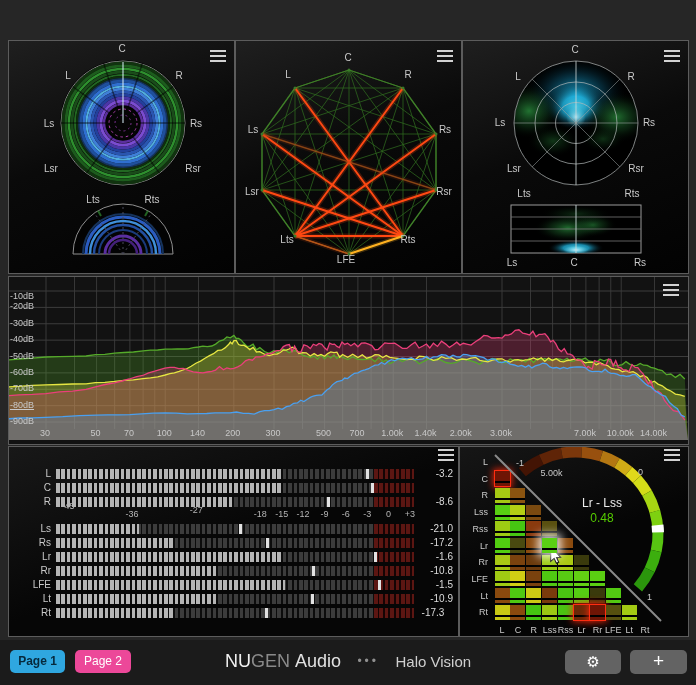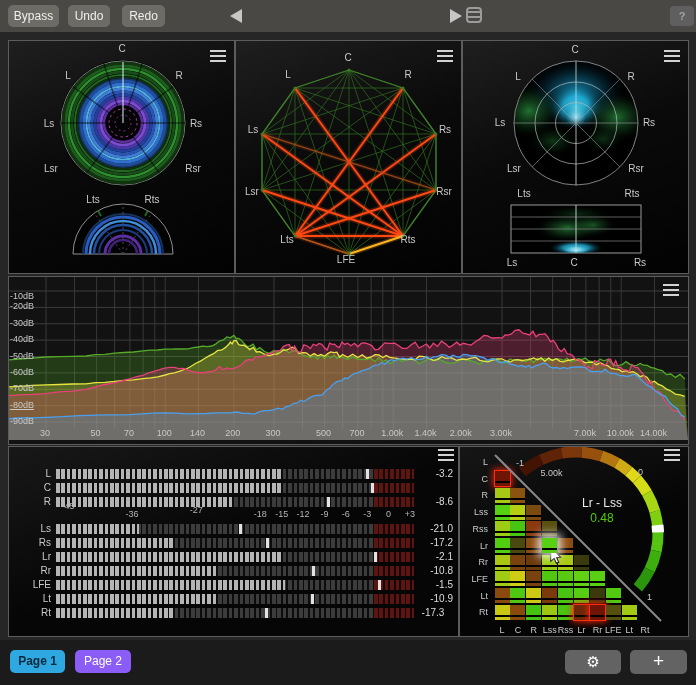--- a/index.html
+++ b/index.html
@@ -45,46 +45,37 @@
   .cell{position:absolute;width:15px;height:15px;z-index:2;}
   .cell.glow-red{box-shadow:0 0 7px 2px rgba(255,40,10,.85);outline:1px solid #ff2d10;}
   .cell.glow-white{box-shadow:0 0 10px 4px rgba(255,255,255,.85);z-index:3;}
   .mxlabel{position:absolute;font-size:9px;color:#c9c9c9;z-index:4;}
   .gauge-text{position:absolute;transform:translate(-50%,-50%);z-index:5;font-size:12px;
               color:#ededed;white-space:nowrap;}
   .footer-strip{position:absolute;left:0;top:640px;width:696px;height:45px;background:#1b1b1b;}
   .page-btn{position:absolute;top:650px;height:23px;border-radius:5px;color:#fff;font-size:12px;
             text-align:center;line-height:23px;}
   #page1{left:10px;width:55px;background:#2fa7e0;color:#06293c;font-weight:bold;}
-  #page2{left:75px;width:56px;background:#8b5cf6;}
+  #page2{left:75px;width:56px;background:#ec4899;}
   .brand{position:absolute;left:0;top:651px;width:696px;text-align:center;z-index:1;pointer-events:none;}
   .brand .nu{color:#f2f2f2;font-size:18px;}
   .brand .gen{color:#8a8a8a;font-size:18px;}
   .brand .audio{color:#e2e2e2;font-size:18px;margin-left:5px;}
   .brand .dots{color:#909090;font-size:12px;letter-spacing:3px;margin-left:12px;vertical-align:2px;}
   .brand .product{color:#cfcfcf;font-size:15px;margin-left:12px;}
   .foot-btn{position:absolute;top:650px;height:24px;background:#636363;border-radius:5px;
             color:#fff;text-align:center;z-index:2;}
   #gear-btn{left:565px;width:56px;font-size:15px;line-height:24px;}
   #plus-btn{left:630px;width:57px;font-size:19px;line-height:22px;}
 </style>
 </head>
 <body>
 
 <div id="root">
 
-  <div class="toolbar">
-    <div class="tbtn" style="left:8px;width:51px;">Bypass</div>
-    <div class="tbtn" style="left:68px;width:42px;">Undo</div>
-    <div class="tbtn" style="left:122px;width:43px;">Redo</div>
-    <div class="tri tri-left"></div>
-    <div class="tri tri-right"></div>
-    <div class="list-icon"></div>
-    <div class="help-btn">?</div>
-  </div>
 
   <div class="panel" id="p1">
     <svg id="svg1" width="225" height="232">
         <circle cx="114" cy="82" r="63" fill="#030303"></circle>
         <circle cx="114" cy="82" r="62" fill="none" stroke="#8f8f8f" stroke-width="1"></circle>
         <circle cx="114" cy="82" r="60" fill="none" stroke="#11330f" stroke-width="3"></circle>
         <circle cx="114" cy="82" r="57" fill="none" stroke="#1d5c1d" stroke-width="3"></circle>
         <circle cx="114" cy="82" r="54" fill="none" stroke="#2e8f2e" stroke-width="2.5"></circle>
         <circle cx="114" cy="82" r="51" fill="none" stroke="#1a4c1a" stroke-width="3"></circle>
         <circle cx="114" cy="82" r="48" fill="none" stroke="#226822" stroke-width="2"></circle>
@@ -369,21 +360,21 @@
         <div class="mfill" style="width: 119px;"></div>
         <div class="mpeak" style="left: 210px;"></div>
       </div>
       <span class="mvalue" style="top: 90px;">-17.2</span>
       <span class="mlabel" style="left: 6px; top: 104px;">Lr</span>
       <div class="mbar" style="top: 105px;">
         <div class="mred"></div>
         <div class="mfill" style="width: 226px;"></div>
         <div class="mpeak" style="left: 318px;"></div>
       </div>
-      <span class="mvalue" style="top: 104px;">-2.1</span>
+      <span class="mvalue" style="top: 104px;">-1.6</span>
       <span class="mlabel" style="left: 6px; top: 118px;">Rr</span>
       <div class="mbar" style="top: 119px;">
         <div class="mred"></div>
         <div class="mfill" style="width: 162px;"></div>
         <div class="mpeak" style="left: 256px;"></div>
       </div>
       <span class="mvalue" style="top: 118px;">-10.8</span>
       <span class="mlabel" style="left: 6px; top: 132px;">LFE</span>
       <div class="mbar" style="top: 133px;">
         <div class="mred"></div>
@@ -514,20 +505,25 @@
   <div class="burger" style="left:210px;top:50px;"></div>
   <div class="burger" style="left:437px;top:50px;"></div>
   <div class="burger" style="left:664px;top:50px;"></div>
   <div class="burger" style="left:663px;top:284px;"></div>
   <div class="burger" style="left:438px;top:449px;"></div>
   <div class="burger" style="left:664px;top:449px;"></div>
 
   <div class="footer-strip"></div>
   <div class="page-btn" id="page1" style="background: rgb(47, 167, 224);">Page 1</div>
   <div class="page-btn" id="page2">Page 2</div>
+  <div class="brand">
+    <span class="nu">NU</span><span class="gen">GEN</span><span class="audio">Audio</span>
+    <span class="dots">•••</span>
+    <span class="product">Halo Vision</span>
+  </div>
   <div class="foot-btn" id="gear-btn">⚙</div>
   <div class="foot-btn" id="plus-btn">+</div>
 
 <span class="viz-label" style="left: 122px; top: 48px;">C</span>
     <span class="viz-label" style="left: 68px; top: 75px;">L</span>
     <span class="viz-label" style="left: 179px; top: 75px;">R</span>
     <span class="viz-label" style="left: 49px; top: 123px;">Ls</span>
     <span class="viz-label" style="left: 196px; top: 123px;">Rs</span>
     <span class="viz-label" style="left: 51px; top: 168px;">Lsr</span>
     <span class="viz-label" style="left: 193px; top: 168px;">Rsr</span>

